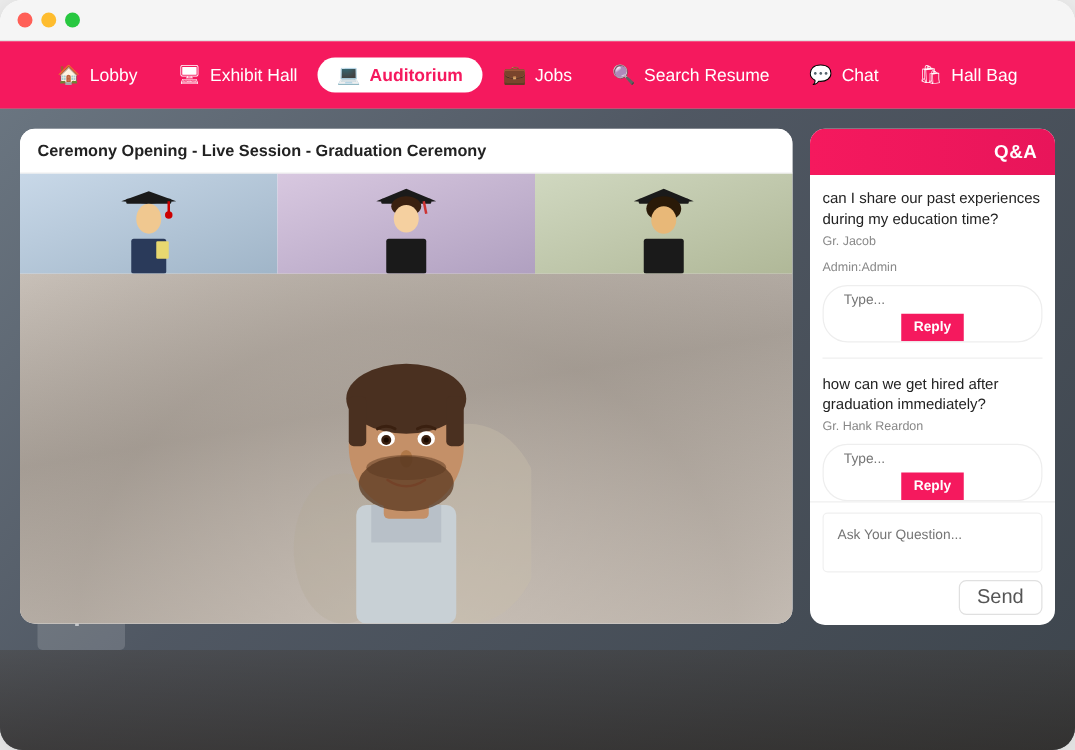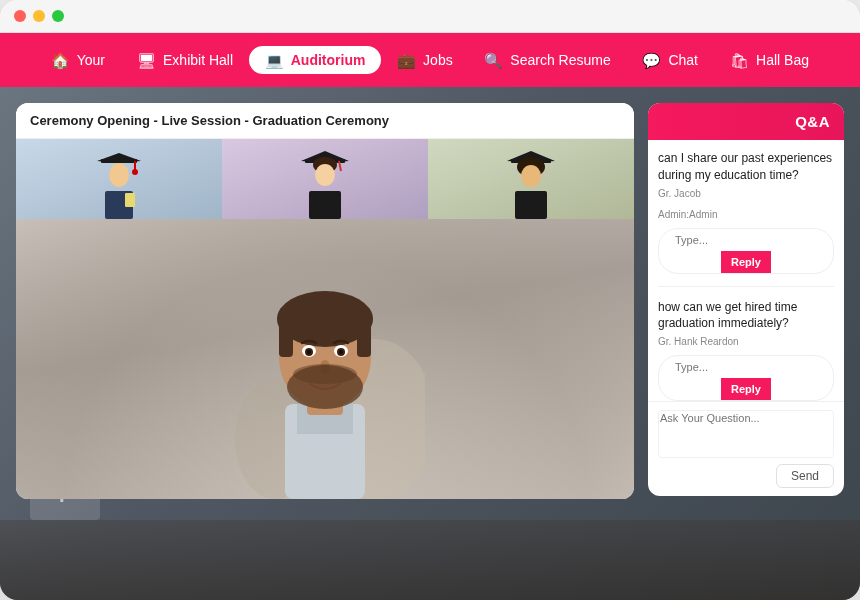--- a/index.html
+++ b/index.html
@@ -263,36 +263,36 @@
       border-top: 1px solid #f0f0f0;
       display: flex;
       flex-direction: column;
       gap: 6px;
     }
 
     .qa-ask-textarea {
       width: 100%;
       border: 1px solid #f0f0f0;
       border-radius: 4px;
-      padding: 1px;
+      padding: 11px;
       font-size: 11px;
       color: #aaa;
       resize: none;
       height: 48px;
       outline: none;
       font-family: inherit;
     }
 
     .qa-send-btn {
       align-self: flex-end;
       background: #fff;
       border: 1px solid #e0e0e0;
       border-radius: 6px;
       padding: 4px 14px;
-      font-size: 12px;
+      font-size: 16px;
       color: #555;
       cursor: pointer;
     }
 
     
     .bg-desk {
       position: absolute;
       bottom: 0;
       left: 0;
       right: 0;
@@ -323,21 +323,21 @@
 
   <div class="title-bar">
     <div class="dot dot-red"></div>
     <div class="dot dot-yellow"></div>
     <div class="dot dot-green"></div>
   </div>
 
   <nav class="nav-bar">
     <div class="nav-item">
       <span class="nav-icon">🏠</span>
-      <span>Your</span>
+      <span>Lobby</span>
     </div>
     <div class="nav-item">
       <span class="nav-icon">🖥</span>
       <span>Exhibit Hall</span>
     </div>
     <div class="nav-item active">
       <span class="nav-icon">💻</span>
       <span>Auditorium</span>
     </div>
     <div class="nav-item">
@@ -465,21 +465,21 @@
             <div class="qa-author">Admin:Admin</div>
             <div class="qa-reply-row">
               <input class="qa-type-input" type="text" placeholder="Type..." style="">
               <button class="qa-reply-btn">Reply</button>
             </div>
           </div>
 
           <div class="qa-divider"></div>
 
           <div class="qa-question-block">
-            <div class="qa-question-text">how can we get hired time graduation immediately?</div>
+            <div class="qa-question-text">how can we get hired after graduation immediately?</div>
             <div class="qa-author">Gr. Hank Reardon</div>
             <div class="qa-reply-row">
               <input class="qa-type-input" type="text" placeholder="Type..." style="">
               <button class="qa-reply-btn">Reply</button>
             </div>
           </div>
         </div>
 
         <div class="qa-ask-area">
           <textarea class="qa-ask-textarea" placeholder="Ask Your Question..." style=""></textarea>

